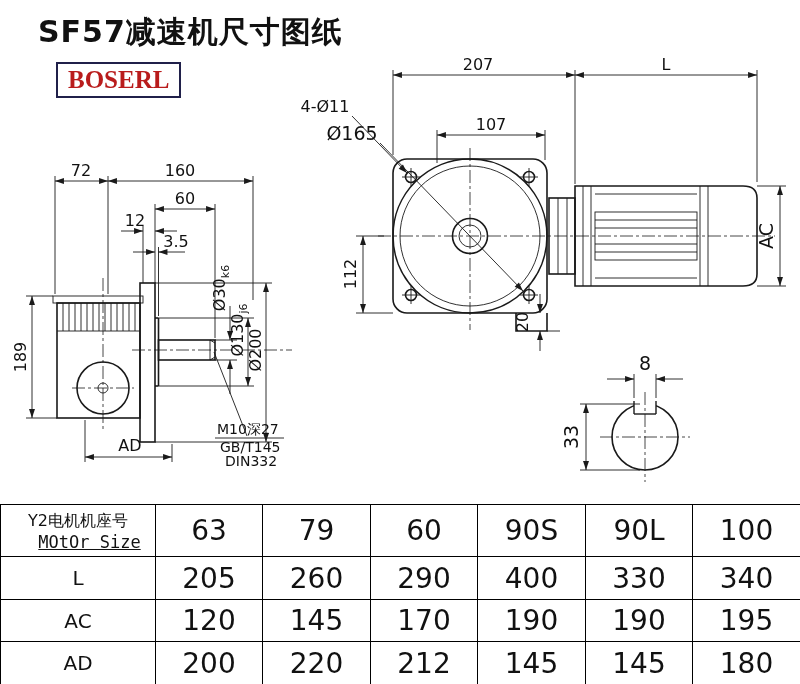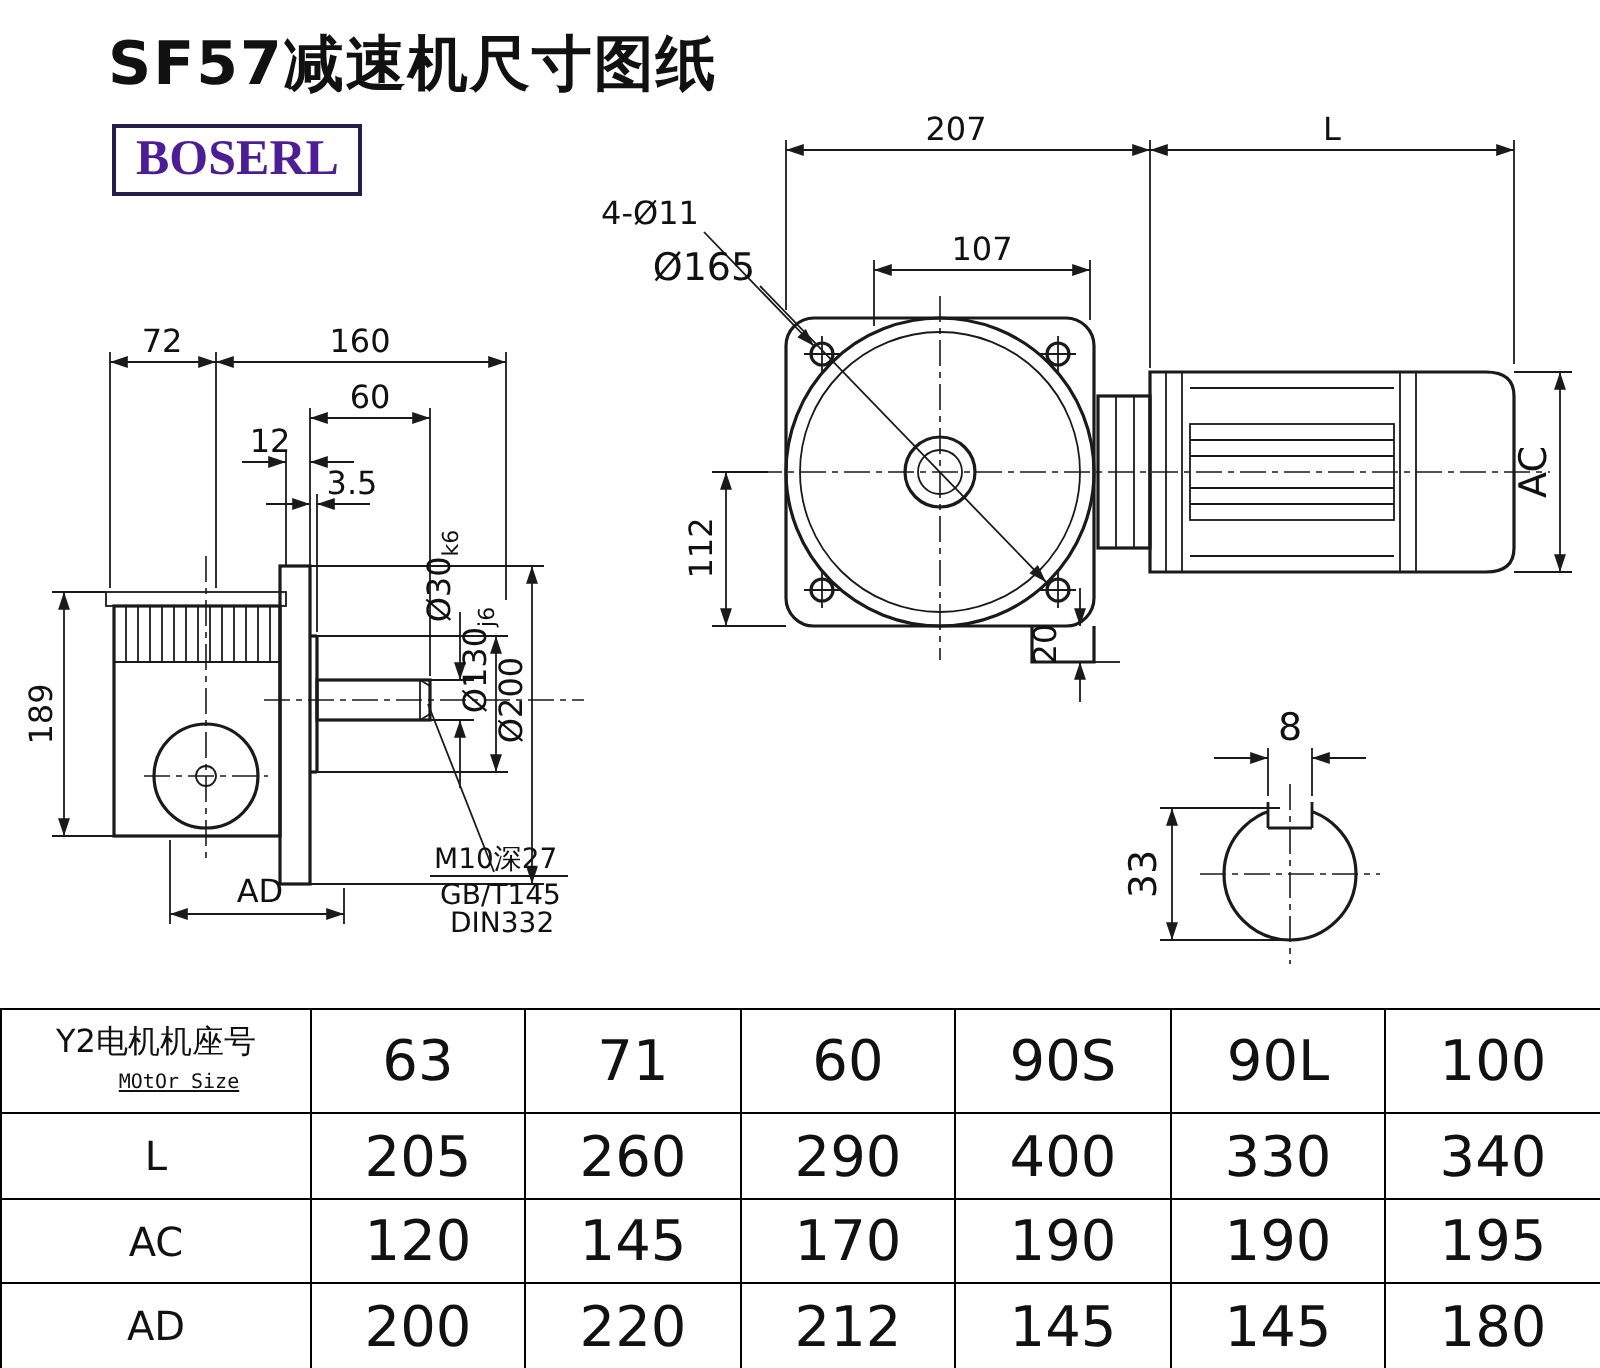--- a/index.html
+++ b/index.html
@@ -1,37 +1,37 @@
 <!DOCTYPE html>
 <html><head>
 <meta charset="utf-8">
 <style>
   html,body{margin:0;padding:0;background:#fff;}
   body{width:800px;height:684px;position:relative;overflow:hidden;
        font-family:"DejaVu Sans",sans-serif;color:#111;}
   .abs{position:absolute;}
-  #page-title{left:54px;top:12px;font-size:30px;font-weight:bold;letter-spacing:1px;white-space:nowrap;}
+  #page-title{left:38px;top:12px;font-size:30px;font-weight:bold;letter-spacing:1px;white-space:nowrap;}
   #brand-box{left:56px;top:62px;border:2px solid #20204a;padding:0 10px;
-             font-family:"Liberation Serif",serif;font-weight:bold;font-size:25px;color:#4c1d95;line-height:32px;}
+             font-family:"Liberation Serif",serif;font-weight:bold;font-size:25px;color:#b91c1c;line-height:32px;}
   svg{position:absolute;left:0;top:0;}
   .o{stroke:#1a1a1a;stroke-width:1.6;fill:none;}
   .t{stroke:#1a1a1a;stroke-width:0.9;fill:none;}
   .cl{stroke:#1a1a1a;stroke-width:0.8;fill:none;stroke-dasharray:13 3 3 3;}
   text{fill:#111;font-family:"DejaVu Sans",sans-serif;font-size:16px;}
   text.small{font-size:14px;}
   text.big{font-size:19px;}
   
   #spec-table{position:absolute;left:0;top:504px;width:800px;height:180px;
               border-collapse:collapse;table-layout:fixed;}
   #spec-table td{border:1.8px solid #000;text-align:center;vertical-align:middle;
                  font-size:28px;padding:0;}
   #spec-table td.first{font-size:20px;}
   .hcell{text-align:left;padding-left:6px;}
   .hcell .l1{font-size:16px;line-height:22px;}
-  .hcell .l2{font-size:10px;line-height:20px;text-decoration:underline;padding-left:23px;
+  .hcell .l2{font-size:17px;line-height:20px;text-decoration:underline;padding-left:23px;
              font-family:"DejaVu Sans Mono",monospace;}
 </style>
 </head>
 <body>
 
 <div class="abs" id="page-title">SF57减速机尺寸图纸</div>
 <div class="abs" id="brand-box">BOSERL</div>
 
 <svg width="800" height="504" viewBox="0 0 800 504">
   <defs>
@@ -247,21 +247,21 @@
       <col style="width:107px">
       <col style="width:108px">
   </colgroup>
   <tbody>
       <tr style="height:52px">
     <td class="first hcell">
       <div class="l1">Y2电机机座号</div>
       <div class="l2">MOtOr Size</div>
     </td>
     <td>63</td>
-    <td>71</td>
+    <td>79</td>
     <td>60</td>
     <td>90S</td>
     <td>90L</td>
     <td>100</td>
   </tr>
   <tr style="height:43px">
     <td class="first">L</td>
     <td>205</td>
     <td>260</td>
     <td>290</td>

